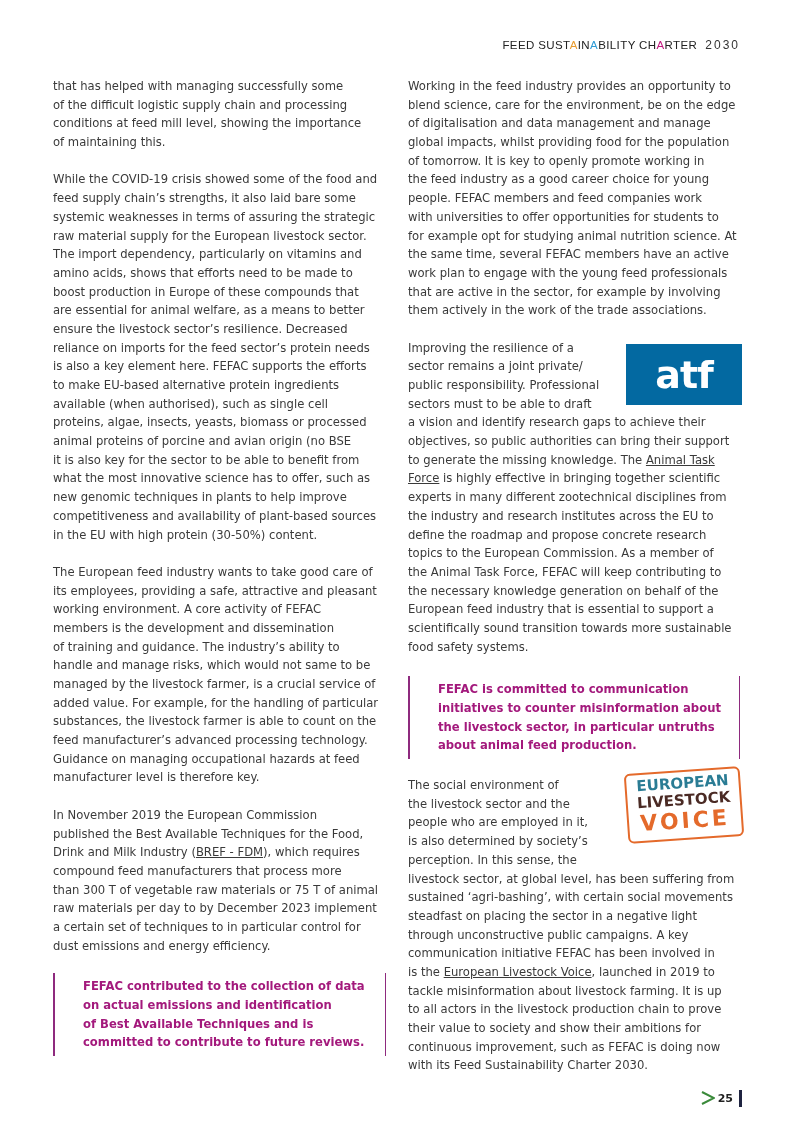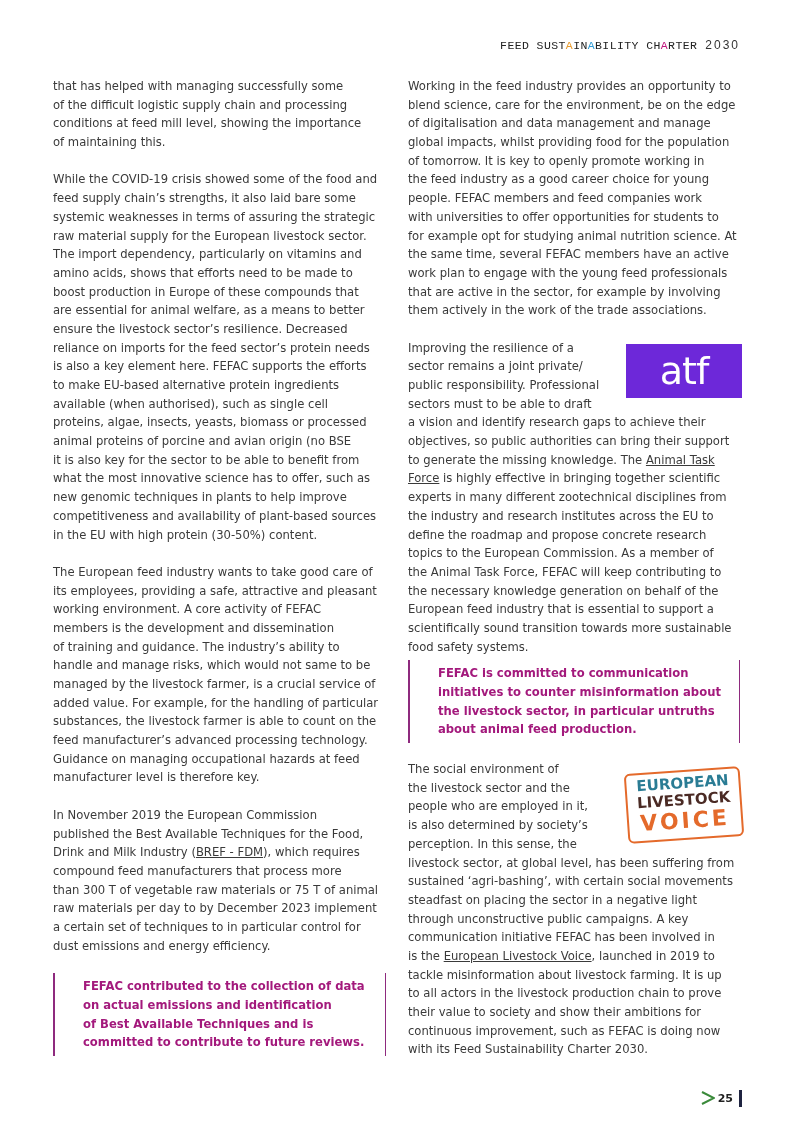--- a/index.html
+++ b/index.html
@@ -1,38 +1,38 @@
 <!DOCTYPE html>
 <html><head>
 <meta charset="utf-8">
 <style>
   html, body { margin: 0; padding: 0; background: #ffffff; }
   body { width: 794px; height: 1123px; position: relative; overflow: hidden;
          font-family: "DejaVu Sans", sans-serif; color: #3a3a3a; }
   .header { position: absolute; top: 38px; right: 54px; display: flex; align-items: baseline; gap: 8px; }
-  .header-title { font-size: 11.5px; letter-spacing: 0.4px; color: #222; font-family: Liberation Mono, monospace; }
+  .header-title { font-size: 11.5px; letter-spacing: 0.4px; color: #222; font-family: Liberation Sans, sans-serif; }
   .header-title .accent-a { color: #e89a2c; }
   .header-title .accent-b { color: #2d9bd6; }
   .header-title .accent-c { color: #c2187f; }
   .header-year { font-size: 12px; letter-spacing: 2px; color: #333; font-family: "Liberation Sans", sans-serif; }
   .col { position: absolute; top: 77px; font-size: 11.6px; line-height: 18.7px; }
   .col-left { left: 53px; width: 340px; }
   .col-right { left: 408px; width: 336px; }
   .line { white-space: nowrap; display: block; height: 18.7px; }
   .gap { height: 18.7px; }
   a.link { color: #3a3a3a; text-decoration: underline; }
   .callout { position: relative; color: #a3197c; font-weight: bold; font-size: 11.6px; line-height: 18.7px;
              padding-left: 30px; margin-top: 18px; }
   .callout::before, .callout::after { content: ""; position: absolute; top: -4px; bottom: -4px; width: 1.5px; background: #8e2a7e; }
   .callout::before { left: 0; }
   .callout::after { right: 0; }
   .callout-left { width: 303px; margin-left: 0; }
   .callout-right { width: 302px; margin-left: 0; }
-  .atf-logo { position: absolute; left: 626px; top: 344px; width: 116px; height: 54px; background: #6d28d9;
-              color: #fff; font-weight: normal; font-size: 38px; display: flex; align-items: center; justify-content: center;
+  .atf-logo { position: absolute; left: 626px; top: 344px; width: 116px; height: 61px; background: #0369a1;
+              color: #fff; font-weight: bold; font-size: 38px; display: flex; align-items: center; justify-content: center;
               font-family: "DejaVu Sans", sans-serif; letter-spacing: -1px; }
   .elv-logo { position: absolute; left: 626px; top: 770px; width: 116px; height: 70px; transform: rotate(-4deg);
               border: 2.5px solid #e46a2b; border-radius: 6px; box-sizing: border-box; text-align: center;
               font-weight: bold; line-height: 1; padding-top: 4px; }
   .elv-1 { color: #2a7c94; font-size: 15px; }
   .elv-2 { color: #4a2a24; font-size: 15px; margin-top: 2px; }
   .elv-3 { color: #e46a2b; font-size: 22px; letter-spacing: 3px; margin-top: 2px; }
   .page-num { position: absolute; right: 52px; top: 1088px; display: flex; align-items: center; gap: 3px; }
   .chev { color: #3a8a3a; font-size: 20px; line-height: 1; font-weight: bold; }
   .num { font-size: 11px; font-weight: bold; color: #222; }
@@ -139,21 +139,21 @@
     <span class="line">experts in many different zootechnical disciplines from</span>
     <span class="line">the industry and research institutes across the EU to</span>
     <span class="line">define the roadmap and propose concrete research</span>
     <span class="line">topics to the European Commission. As a member of</span>
     <span class="line">the Animal Task Force, FEFAC will keep contributing to</span>
     <span class="line">the necessary knowledge generation on behalf of the</span>
     <span class="line">European feed industry that is essential to support a</span>
     <span class="line">scientifically sound transition towards more sustainable</span>
     <span class="line">food safety systems.</span>
   </div>
-  <div class="callout callout-right" style="margin-top:8px">
+  <div class="callout callout-right" style="margin-top:24px">
     <span class="line">FEFAC is committed to communication</span>
     <span class="line">initiatives to counter misinformation about</span>
     <span class="line">the livestock sector, in particular untruths</span>
     <span class="line">about animal feed production.</span>
   </div>
   <div style="height:21px"></div>
   <div>
     <span class="line">The social environment of</span>
     <span class="line">the livestock sector and the</span>
     <span class="line">people who are employed in it,</span>

